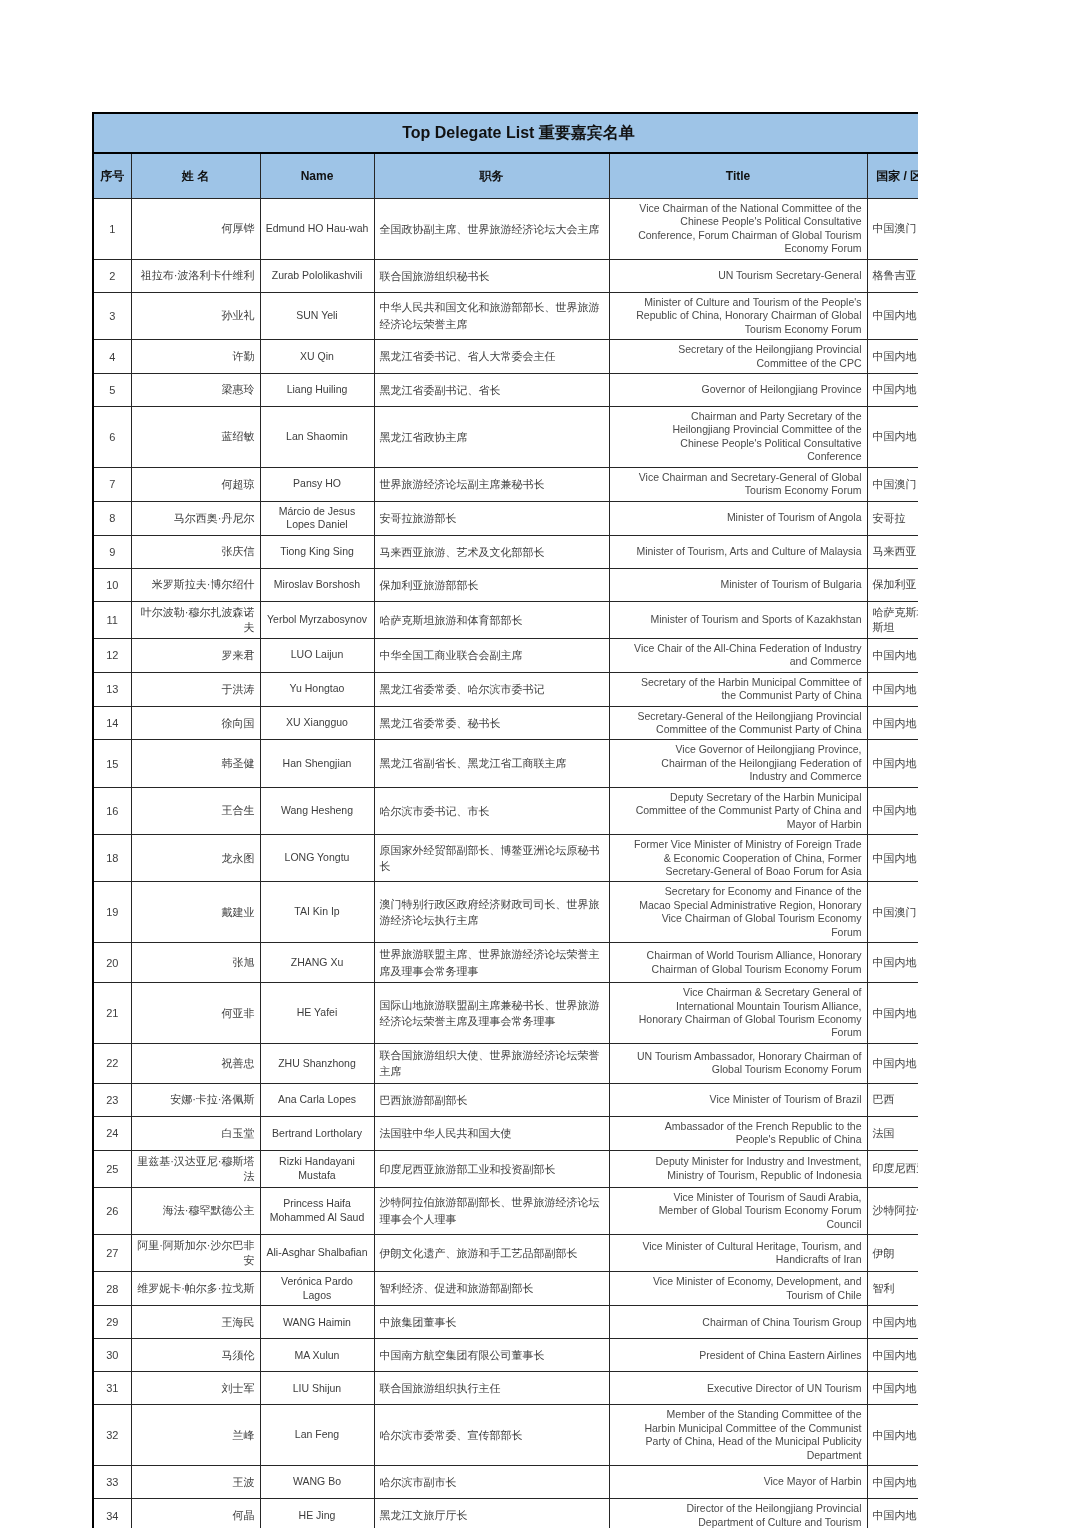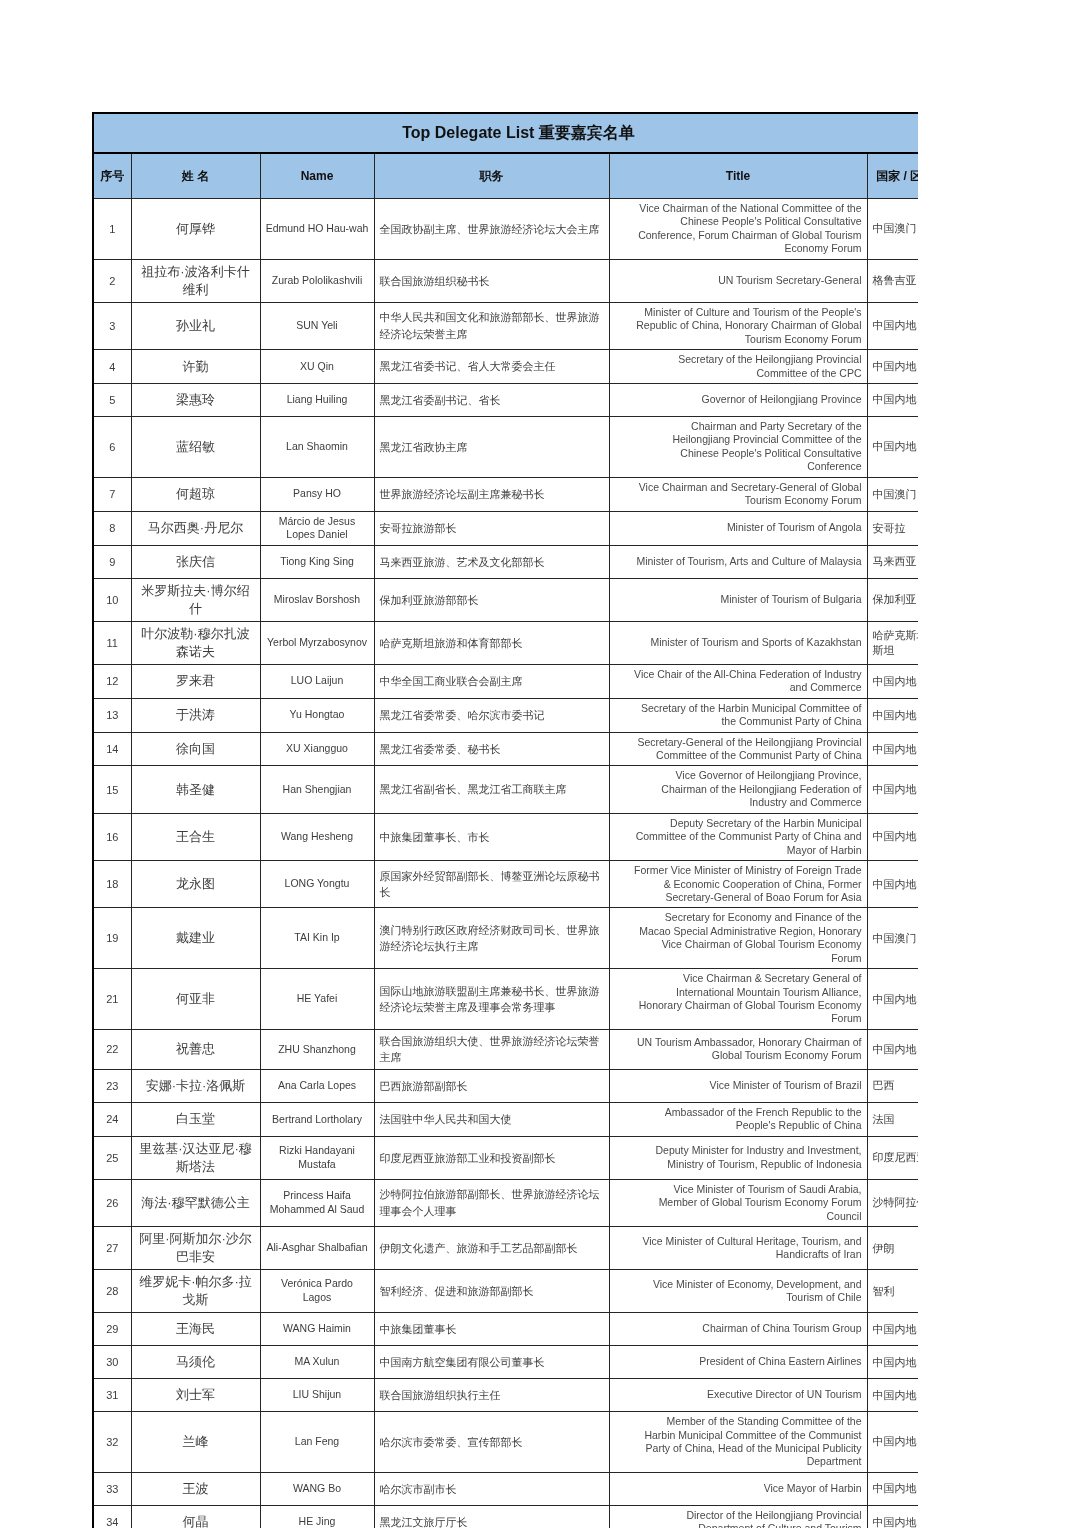--- a/index.html
+++ b/index.html
@@ -40,21 +40,21 @@
     font-size: 12px;
     font-weight: bold;
     color: #111111;
     text-align: center;
     padding: 2px 3px;
     margin-left: 44px;
   }
   tbody tr { height: 33px; }
   tbody td { color: #3d3d3d; padding: 3px 5px; }
   td.c-no     { text-align: center; font-size: 11px; }
-  td.c-cn     { text-align: center; font-size: 13px; margin-top: 25px; }
+  td.c-cn     { text-align: right; font-size: 11px; margin-top: 25px; }
   td.c-en     { text-align: center; font-size: 10.5px; line-height: 1.3; }
   td.c-pos    { text-align: left; font-size: 11px; line-height: 1.5; margin-top: 15px; }
   td.c-title  { text-align: right; font-size: 10.5px; line-height: 1.28; color: #4a4a4a; padding-left: 24px; }
   td.c-region { text-align: left; font-size: 11px; border-radius: 13px; }
 </style>
 </head>
 <body>
 
 <div class="page">
   <table class="delegate">
@@ -197,41 +197,49 @@
     <td class="c-cn">韩圣健</td>
     <td class="c-en">Han Shengjian</td>
     <td class="c-pos">黑龙江省副省长、黑龙江省工商联主席</td>
     <td class="c-title">Vice Governor of Heilongjiang Province, Chairman of the Heilongjiang Federation of Industry and Commerce</td>
     <td class="c-region">中国内地</td>
   </tr>
         <tr>
     <td class="c-no">16</td>
     <td class="c-cn">王合生</td>
     <td class="c-en">Wang Hesheng</td>
-    <td class="c-pos">中旅集团董事长、市长</td>
+    <td class="c-pos">哈尔滨市委书记、市长</td>
     <td class="c-title">Deputy Secretary of the Harbin Municipal Committee of the Communist Party of China and Mayor of Harbin</td>
     <td class="c-region">中国内地</td>
   </tr>
         <tr>
     <td class="c-no">18</td>
     <td class="c-cn">龙永图</td>
     <td class="c-en">LONG Yongtu</td>
     <td class="c-pos">原国家外经贸部副部长、博鳌亚洲论坛原秘书长</td>
     <td class="c-title">Former Vice Minister of Ministry of Foreign Trade &amp; Economic Cooperation of China, Former Secretary-General of Boao Forum for Asia</td>
     <td class="c-region">中国内地</td>
   </tr>
         <tr>
     <td class="c-no">19</td>
     <td class="c-cn">戴建业</td>
     <td class="c-en">TAI Kin Ip</td>
     <td class="c-pos">澳门特别行政区政府经济财政司司长、世界旅游经济论坛执行主席</td>
     <td class="c-title">Secretary for Economy and Finance of the Macao Special Administrative Region, Honorary Vice Chairman of Global Tourism Economy Forum</td>
     <td class="c-region">中国澳门</td>
   </tr>
         <tr>
+    <td class="c-no">20</td>
+    <td class="c-cn">张旭</td>
+    <td class="c-en">ZHANG Xu</td>
+    <td class="c-pos">世界旅游联盟主席、世界旅游经济论坛荣誉主席及理事会常务理事</td>
+    <td class="c-title">Chairman of World Tourism Alliance, Honorary Chairman of Global Tourism Economy Forum</td>
+    <td class="c-region">中国内地</td>
+  </tr>
+        <tr>
     <td class="c-no">21</td>
     <td class="c-cn">何亚非</td>
     <td class="c-en">HE Yafei</td>
     <td class="c-pos">国际山地旅游联盟副主席兼秘书长、世界旅游经济论坛荣誉主席及理事会常务理事</td>
     <td class="c-title">Vice Chairman &amp; Secretary General of International Mountain Tourism Alliance, Honorary Chairman of Global Tourism Economy Forum</td>
     <td class="c-region">中国内地</td>
   </tr>
         <tr>
     <td class="c-no">22</td>
     <td class="c-cn">祝善忠</td>

